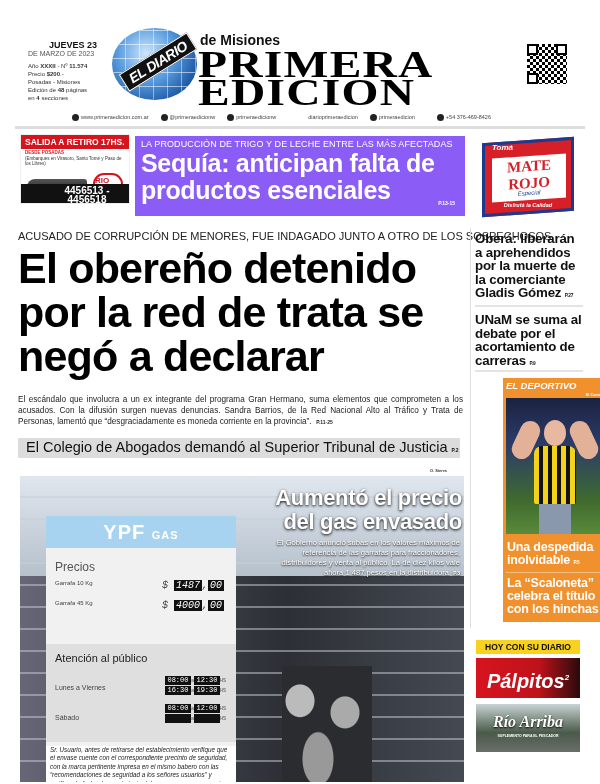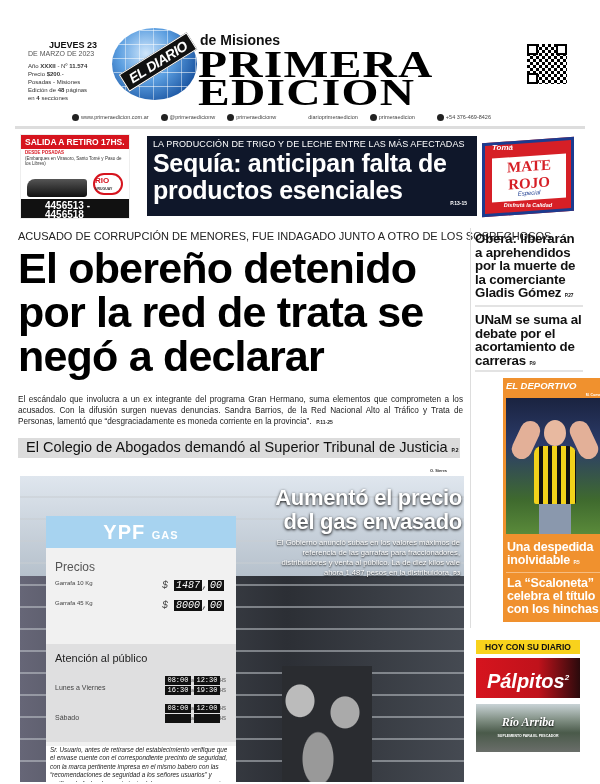--- a/index.html
+++ b/index.html
@@ -35,31 +35,31 @@
     background:
       linear-gradient(#fff,#fff) 2px 2px/7px 7px no-repeat,
       linear-gradient(#fff,#fff) 31px 2px/7px 7px no-repeat,
       linear-gradient(#fff,#fff) 2px 31px/7px 7px no-repeat; }
   .social { position: absolute; left: 72px; top: 112px; width: 470px; height: 10px; display: flex; gap: 12px; font-size: 5.5px; color: #444; align-items: center; }
   .social span.si { display: inline-flex; align-items: center; gap: 2px; }
   .social i { display: inline-block; width: 7px; height: 7px; border-radius: 50%; background: #222; }
   .rule { position: absolute; left: 15px; top: 126px; width: 570px; height: 3px; background: #ddd; }
 
   
-  .ad-rio { position: absolute; left: 20px; top: 134px; width: 110px; height: 85px; background: #fff; border: 1px solid #eee; overflow: hidden; }
+  .ad-rio { position: absolute; left: 20px; top: 134px; width: 110px; height: 70px; background: #fff; border: 1px solid #eee; overflow: hidden; }
   .ad-rio .bar { background: #d6141e; color: #fff; font-weight: bold; font-size: 8.5px; padding: 2px 4px; }
   .ad-rio .sub { font-size: 4.5px; color: #d6141e; font-weight: bold; padding: 1px 4px 0; line-height: 5.5px; }
   .ad-rio .sub span { color: #333; font-weight: normal; display:block; }
   .ad-rio .bus { position: absolute; left: 6px; top: 44px; width: 60px; height: 18px; background: linear-gradient(#555,#111); border-radius: 8px 3px 3px 3px; }
   .ad-rio .logo { position: absolute; right: 6px; top: 38px; width: 30px; height: 22px; border: 2px solid #d6141e; border-radius: 12px; color: #d6141e; font-weight: bold; font-size: 8px; text-align: left; line-height: 12px; }
   .ad-rio .logo small { display:block; font-size: 3.5px; line-height: 4px; color:#333; }
-  .ad-rio .phones { position: absolute; left: 0; bottom: 0; width: 100%; background: #111; color: #fff; font-weight: bold; font-size: 10px; padding-top: 2px; height: 19px; line-height: 9px; padding-left: 24px; }
+  .ad-rio .phones { position: absolute; left: 0; bottom: 0; width: 100%; background: #111; color: #fff; font-weight: bold; font-size: 10px; text-align: center; padding-top: 2px; height: 19px; line-height: 9px; padding-left: 24px; }
   .ad-rio .phones small { display:block; font-size: 6px; font-weight: normal; line-height: 7px; }
 
-  .drought { position: absolute; left: 147px; top: 136px; width: 330px; height: 80px; background: #0f172a; color: #fff; padding: 3px 6px; }
+  .drought { position: absolute; left: 135px; top: 136px; width: 330px; height: 80px; background: #8b5cf6; color: #fff; padding: 3px 6px; }
   .drought .kicker { font-size: 9px; letter-spacing: 0.1px; }
   .drought .head { font-weight: bold; font-size: 25px; line-height: 27px; margin-top: 1px; letter-spacing: -0.3px; }
   .drought .pg { position: absolute; right: 10px; bottom: 10px; font-size: 5px; font-weight: bold; }
 
   .ad-mate { position: absolute; left: 478px; top: 136px; width: 100px; height: 80px; background: #fff; }
   .ad-mate .red { position: absolute; left: 4px; top: 4px; width: 92px; height: 74px; background: #d61f26; border: 3px solid #1c3b8f; transform: skewY(-4deg); }
   .ad-mate .banner { position: absolute; left: 14px; top: 20px; width: 74px; height: 44px; background: #fff; text-align: center; transform: skewY(-4deg); }
   .ad-mate .toma { position: absolute; left: 14px; top: 7px; color:#fff; font-weight:bold; font-style:italic; font-size:8px; }
   .ad-mate .brand { font-family: "Liberation Serif", serif; font-weight: bold; color: #d61f26; font-size: 15px; line-height: 14px; padding-top: 3px; }
   .ad-mate .esp { font-style: italic; color: #1c3b8f; font-size: 6px; }
@@ -122,21 +122,21 @@
   .deportivo .t1, .deportivo .t2 { position: absolute; left: 4px; width: 98px; color: #fff; font-weight: bold; font-size: 12.5px; line-height: 13px; letter-spacing: -0.2px; }
   .deportivo .t1 { top: 163px; }
   .deportivo .t2 { top: 199px; }
   .deportivo .pg { font-size: 4.8px; }
   .deportivo .dsep { position: absolute; left: 3px; top: 194px; width: 98px; height: 1px; background: rgba(255,255,255,.4); }
 
   .hoy { position: absolute; left: 476px; top: 640px; width: 104px; height: 14px; background: #f8d21c; font-weight: bold; font-size: 8.5px; text-align: center; line-height: 14px; color: #111; }
   .palpitos { position: absolute; left: 476px; top: 658px; width: 104px; height: 40px; background: linear-gradient(90deg, #d6141e 0%, #c0121b 60%, #2a0a0c 100%); color: #fff; font-weight: bold; font-size: 20px; text-align: center; line-height: 40px; font-style: italic; }
   .palpitos sup { font-size: 8px; }
   .rioarriba { position: absolute; left: 476px; top: 704px; width: 104px; height: 48px; background: linear-gradient(#c9d3d6 0%, #7d8c80 35%, #4a5a4a 60%, #6a6e6a 100%); color: #fff; text-align: center; }
-  .rioarriba .t { font-family: "Liberation Serif", serif; font-style: italic; font-weight: bold; font-size: 12px; line-height: 36px; text-shadow: 0 1px 2px #000; }
+  .rioarriba .t { font-family: "Liberation Serif", serif; font-style: italic; font-weight: bold; font-size: 16px; line-height: 36px; text-shadow: 0 1px 2px #000; }
   .rioarriba .s { font-size: 3.5px; font-weight: bold; margin-top: -6px; }
 </style>
 </head>
 <body>
 
 <div class="hdr">
   <div class="meta">
     <div class="day">JUEVES 23</div>
     <div class="date">DE MARZO DE 2023</div>
     <div><span>Año</span> <b>XXXII</b> <span>- Nº</span> <b>11.574</b></div>
@@ -220,21 +220,21 @@
   <div class="tanks"></div>
   <div class="sign">
     <div class="ypf"><span>YPF</span> <small>GAS</small></div>
     <div class="precios">Precios</div>
     <div class="row" style="margin-top:6px">
       <span>Garrafa 10 Kg</span>
       <span class="val"><span>$</span> <b>1487</b><span>,</span><b>00</b></span>
     </div>
     <div class="row">
       <span>Garrafa 45 Kg</span>
-      <span class="val"><span>$</span> <b>8000</b><span>,</span><b>00</b></span>
+      <span class="val"><span>$</span> <b>4000</b><span>,</span><b>00</b></span>
     </div>
     <div class="att">
       <div class="t">Atención al público</div>
       <div class="day" style="top:40px">Lunes a Viernes</div>
       <div class="hrs" style="top:32px">
         <div><b>08:00</b><span>a</span><b>12:30</b><span>HS</span></div>
         <div><b>16:30</b><span>a</span><b>19:30</b><span>HS</span></div>
       </div>
       <div class="day" style="top:70px">Sábado</div>
       <div class="hrs" style="top:60px">

